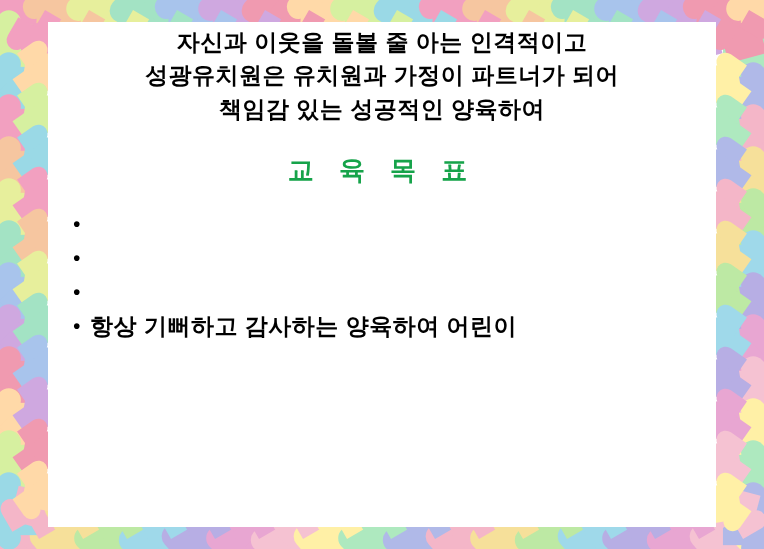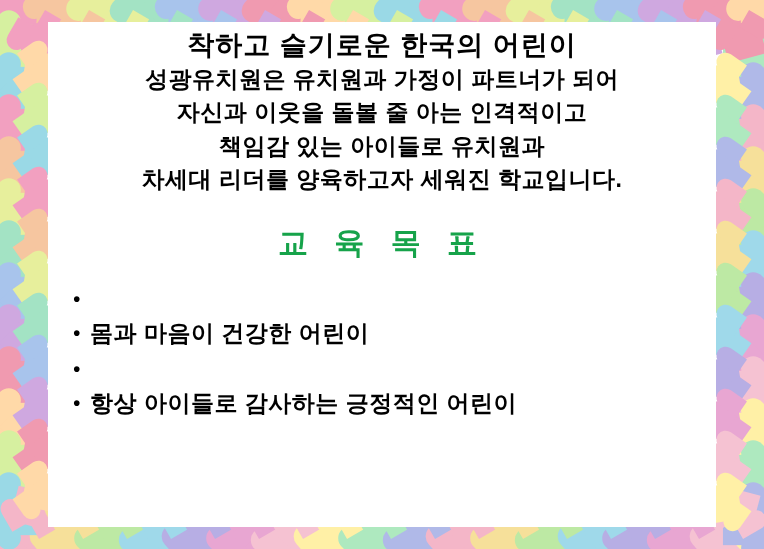--- a/index.html
+++ b/index.html
@@ -97,21 +97,21 @@
     font-weight: bold;
     color: #000000;
     line-height: 1.45;
     letter-spacing: 0.5px;
   }
   .purpose-lines div {
     white-space: pre;
   }
 
   .goals-heading {
-    font-size: 30px;
+    font-size: 26px;
     font-weight: bold;
     color: #16a34a;
     letter-spacing: 9px;
     margin: 28px 0 20px 0;
     line-height: 1.25;
   }
   .goals-list {
     list-style: none;
     margin: 6px 0 0 0;
     padding: 0 0 0 12px;
@@ -255,41 +255,38 @@
       <div class="heart" style="left: 700px; top: 398px; background: rgb(232, 166, 210); transform: rotate(260deg) scale(0.8);"></div>
       <div class="heart" style="left: 18px; top: 428px; background: rgb(240, 154, 176); transform: rotate(100deg) scale(0.8);"></div>
       <div class="heart" style="left: 700px; top: 440px; background: rgb(245, 194, 210); transform: rotate(260deg) scale(0.8);"></div>
       <div class="heart" style="left: 18px; top: 470px; background: rgb(255, 217, 168); transform: rotate(100deg) scale(0.8);"></div>
       <div class="heart" style="left: 700px; top: 482px; background: rgb(255, 240, 166); transform: rotate(260deg) scale(0.8);"></div>
       <div style="position: absolute; left: 48px; top: 22px; width: 668px; height: 505px; background: rgb(255, 255, 255);"></div>
     </div>
 
   <div class="content">
 
-    <div class="motto-text">착하고 슬기로운 한국의 어린이</div>
 
     <div class="purpose-lines">
+      <div>자신과 이웃을 돌볼 줄 아는 인격적이고</div>
       <div>성광유치원은 유치원과 가정이 파트너가 되어</div>
-      <div>자신과 이웃을 돌볼 줄 아는 인격적이고</div>
-      <div>책임감 있는 아이들로 유치원과</div>
-      <div>차세대 리더를 양육하고자 세워진 학교입니다.</div>
+      <div>책임감 있는 성공적인 양육하여</div>
     </div>
 
     <div class="goals-heading">교 육 목 표</div>
     <ul class="goals-list">
       <li>
         <span class="bullet">•</span>
       </li>
       <li>
         <span class="bullet">•</span>
-        <span>몸과 마음이 건강한 어린이</span>
-      </li>
-      <li>
-        <span class="bullet">•</span>
-      </li>
-      <li>
-        <span class="bullet">•</span>
-        <span>항상 아이들로 감사하는 긍정적인 어린이</span>
+      </li>
+      <li>
+        <span class="bullet">•</span>
+      </li>
+      <li>
+        <span class="bullet">•</span>
+        <span>항상 기뻐하고 감사하는 양육하여 어린이</span>
       </li>
     </ul>
 
   </div>
 </div>
 
 </body></html>

